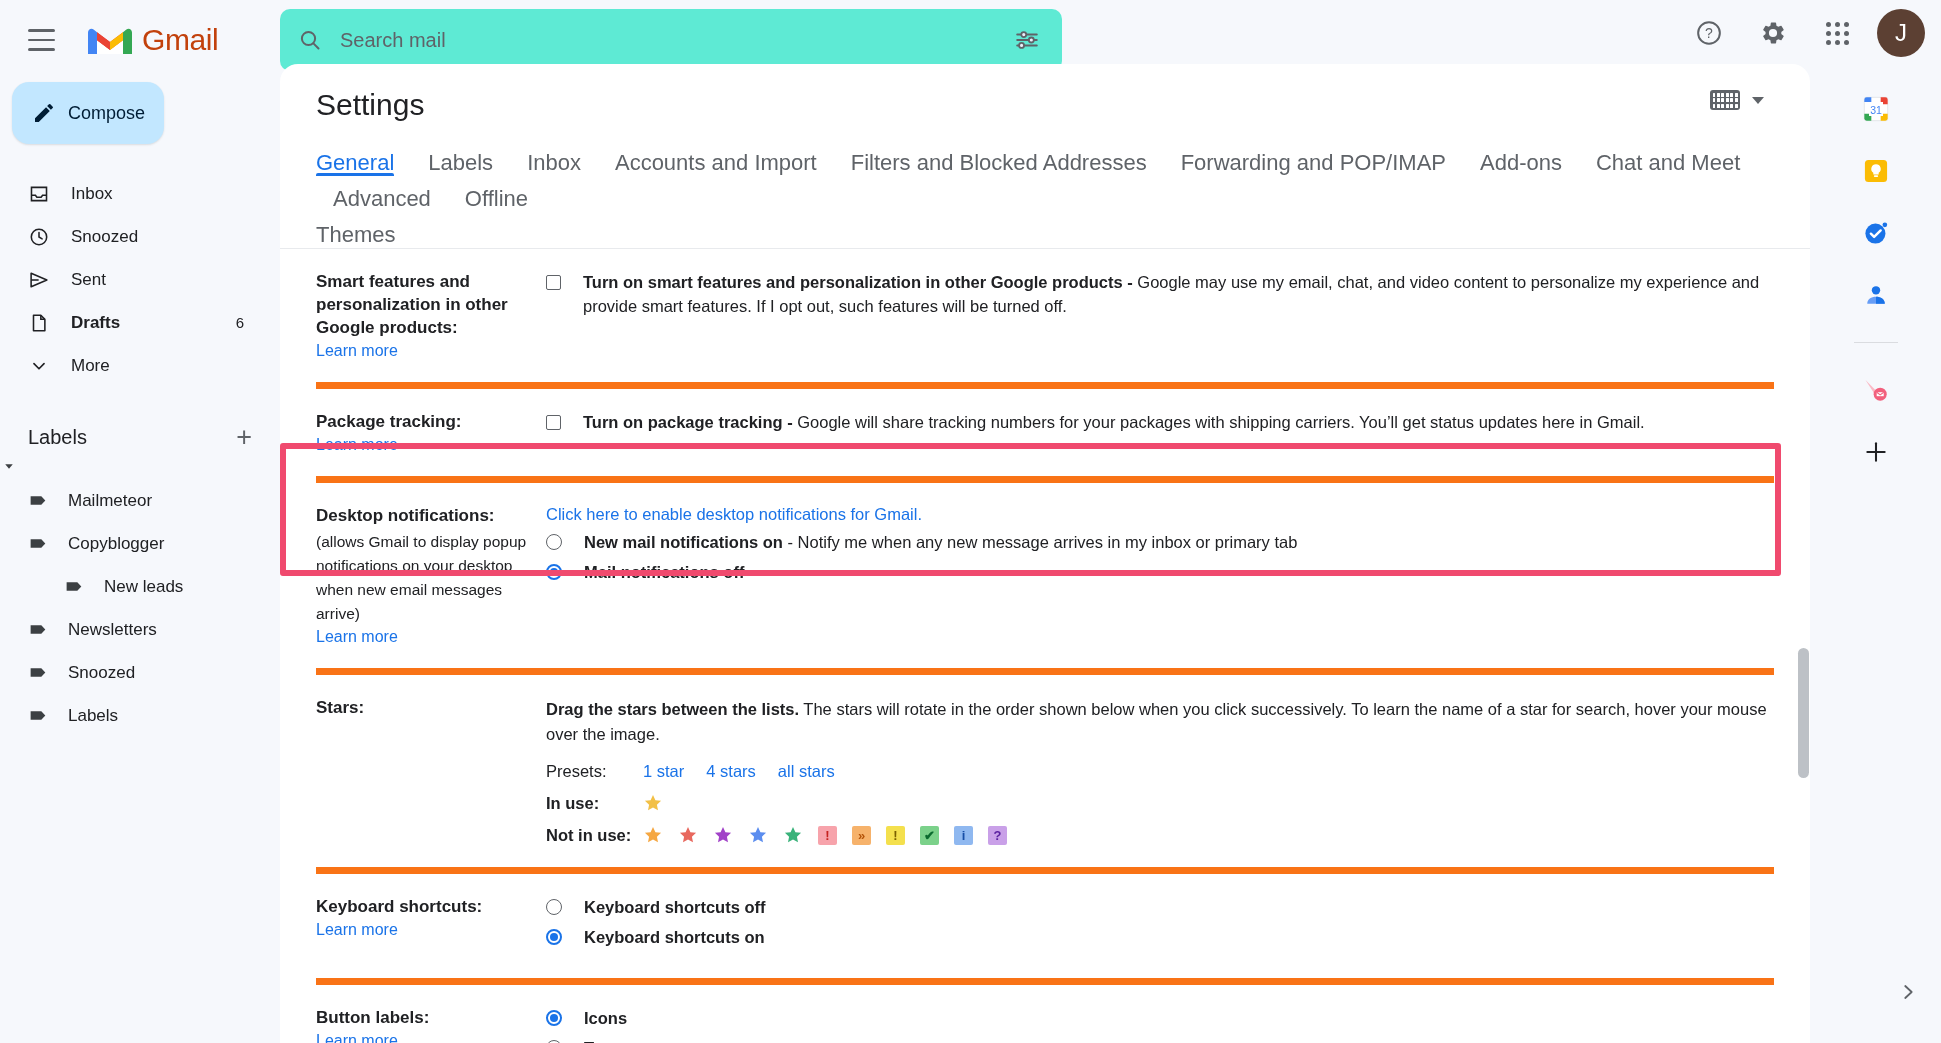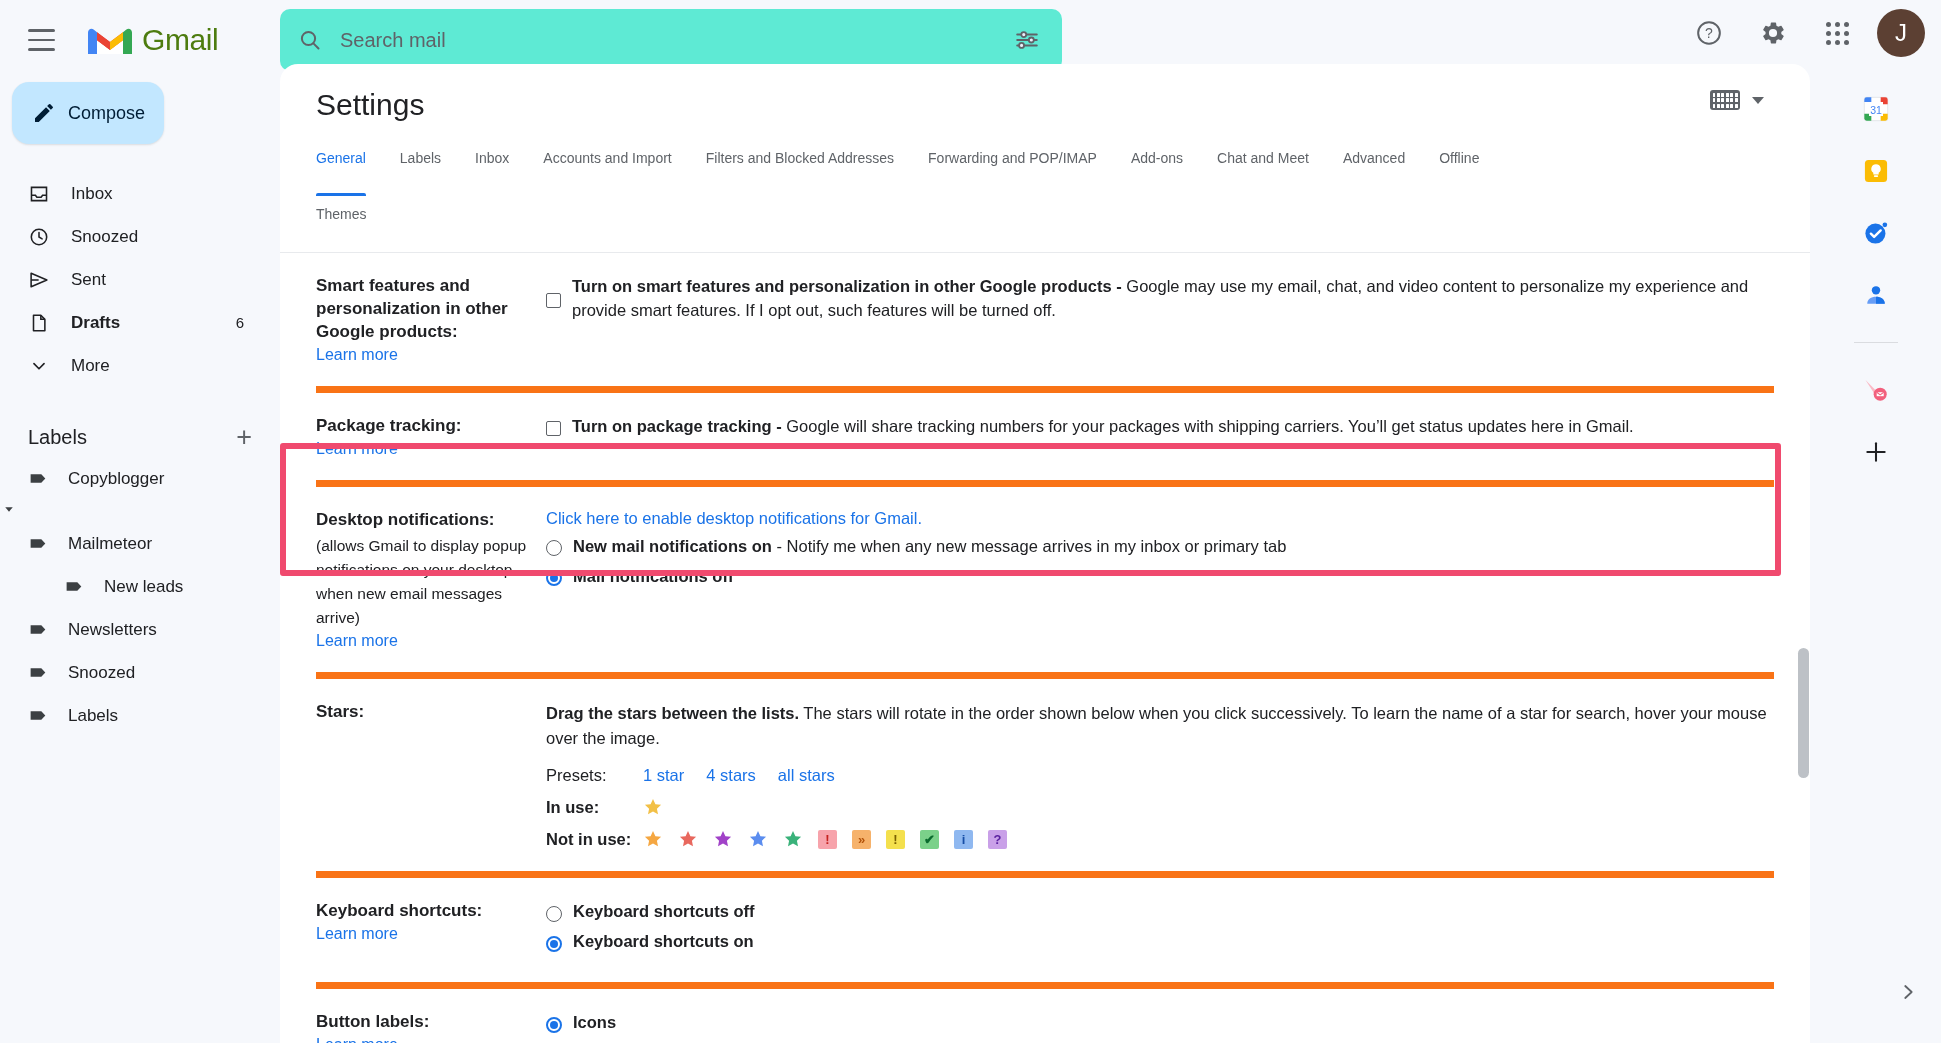--- a/index.html
+++ b/index.html
@@ -17,21 +17,21 @@
     display: flex; align-items: center;
     background: #f6f8fc;
   }
   .hamburger {
     width: 58px; height: 58px; margin-left: 12px;
     display: flex; flex-direction: column; justify-content: center; align-items: center;
     gap: 7px; border-radius: 50%; cursor: pointer;
   }
   .hamburger span { display: block; width: 27px; height: 2.6px; background: #5f6368; border-radius: 2px; }
   .brand { display: flex; align-items: center; gap: 10px; margin-left: 18px; cursor: pointer; }
-  .gmail-word { font-size: 30px; color: #4d7c0f; letter-spacing: -0.4px; }
+  .gmail-word { font-size: 30px; color: #c2410c; letter-spacing: -0.4px; }
 
   .searchwrap {
     position: absolute; left: 280px; top: 9px;
     width: 782px; height: 62px;
     background: #5eead4; border-radius: 10px;
     display: flex; align-items: center; padding: 0 18px;
     cursor: text;
   }
   .search-input {
     flex: 1; border: none; outline: none; background: transparent;
@@ -104,21 +104,21 @@
     gap: 1.5px; padding: 2.5px;
   }
   .kbd-glyph i { background: #fff; border-radius: .5px; }
   .caret-down { width: 0; height: 0; border-left: 6px solid transparent; border-right: 6px solid transparent; border-top: 7px solid #5f6368; }
 
   .tabs {
     margin-top: 18px; border-bottom: 1px solid #e8eaed;
     padding: 0 36px; display: flex; flex-wrap: wrap; column-gap: 0; position: relative;
   }
   .tab {
-    font-size: 14px; color: #5f6368; padding: 10px 17px 30px 17px;
+    font-size: 22px; color: #5f6368; padding: 10px 17px 0 17px;
     cursor: pointer; position: relative; white-space: nowrap;
   }
   .tab:first-child { padding-left: 0; }
   .tab.active { color: #1a73e8; }
   .tab.active::after {
     content: ""; position: absolute; left: 0; right: 17px; bottom: 0;
     height: 3px; background: #1a73e8; border-radius: 2px 2px 0 0;
   }
   .tabs-row2 { width: 100%; display: flex; }
 
@@ -126,21 +126,21 @@
   .srow {
     display: flex; border-bottom: 7px solid #f97316; padding: 22px 0 22px 0;
   }
   .srow:last-child { border-bottom: none; }
   .scol-l { width: 230px; flex-shrink: 0; padding-right: 16px; }
   .scol-r { flex: 1; }
   .slabel { font-size: 17px; font-weight: bold; color: #202124; line-height: 1.35; }
   .snote { font-size: 15.5px; color: #202124; line-height: 1.55; margin-top: 2px; }
   .lnk { font-size: 16px; color: #1a73e8; cursor: pointer; display: inline-block; margin-top: 2px; }
 
-  .optline { display: flex; align-items: center; gap: 11px; margin-bottom: 6px; font-size: 16.5px; color: #202124; line-height: 1.45; }
+  .optline { display: flex; align-items: flex-start; gap: 22px; margin-bottom: 6px; font-size: 16.5px; color: #202124; line-height: 1.45; }
   .optline .txt { flex: 1; }
   .b { font-weight: bold; }
 
   input[type=checkbox].cb {
     appearance: none; -webkit-appearance: none;
     width: 15px; height: 15px; border: 1.6px solid #5f6368; border-radius: 2px;
     background: #fff; cursor: pointer; margin-top: 4px; flex-shrink: 0;
   }
   input[type=radio].rd {
     appearance: none; -webkit-appearance: none;
@@ -321,36 +321,36 @@
     </div>
   </div>
 
   <div class="labels-head">
     <span class="t">Labels</span>
     <span class="plus-ic">+</span>
   </div>
 
   <div>
     <div class="labelrow">
+      <svg class="caret" style="top:12px" width="18" height="18" viewBox="0 0 24 24">
+        <path fill="#3c4043" d="M7 9.5h10L12 15.5z"></path>
+      </svg>
+      <div class="labelitem">
+        <svg width="21" height="21" viewBox="0 0 24 24">
+          <path fill="#3c4043" d="M3 7.2h12.2l4.6 4.8-4.6 4.8H3z"></path>
+        </svg>
+        <span>Mailmeteor</span>
+      </div>
+    </div>
+    <div class="labelrow">
       <div class="labelitem">
         <svg width="21" height="21" viewBox="0 0 24 24">
           <path fill="#3c4043" d="M3 7.2h12.2l4.6 4.8-4.6 4.8H3z"></path>
         </svg>
         <span>Copyblogger</span>
-      </div>
-    </div>
-    <div class="labelrow">
-      <svg class="caret" style="top:12px" width="18" height="18" viewBox="0 0 24 24">
-        <path fill="#3c4043" d="M7 9.5h10L12 15.5z"></path>
-      </svg>
-      <div class="labelitem">
-        <svg width="21" height="21" viewBox="0 0 24 24">
-          <path fill="#3c4043" d="M3 7.2h12.2l4.6 4.8-4.6 4.8H3z"></path>
-        </svg>
-        <span>Mailmeteor</span>
       </div>
     </div>
     <div class="labelrow">
       <div class="labelitem indented">
         <svg width="21" height="21" viewBox="0 0 24 24">
           <path fill="#3c4043" d="M3 7.2h12.2l4.6 4.8-4.6 4.8H3z"></path>
         </svg>
         <span>New leads</span>
       </div>
     </div>

